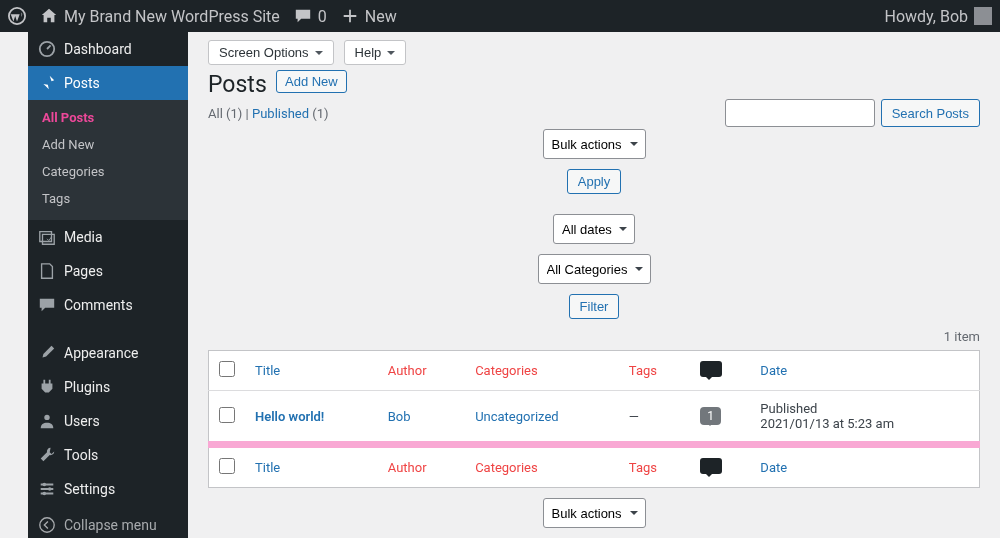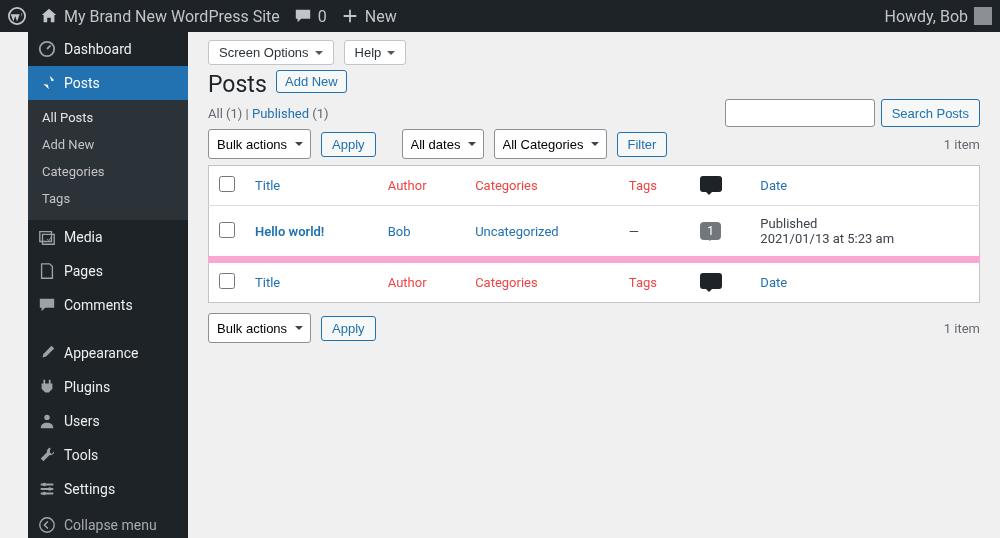--- a/index.html
+++ b/index.html
@@ -16,37 +16,37 @@
 
 .wrap { display: flex; height: calc(538px - 32px); margin-left: 28px; }
 .sidebar { width: 160px; background: #1d2327; color: #c3c4c7; font-size: 14px; }
 .menu-item { display: flex; align-items: center; gap: 8px; padding: 8px 10px; cursor: pointer; color: #eee; }
 .menu-item svg { width: 18px; height: 18px; fill: #9ca2a7; }
 .menu-item.current { background: #2271b1; color: #fff; position: relative; }
 .menu-item.current svg { fill: #fff; }
 .menu-item.current::after { content:''; position:absolute; right:-8px; top:50%; transform:translateY(-50%); border:8px solid transparent; border-right-color:#f0f0f1; }
 .submenu { background: #2c3338; padding: 4px 0 8px 0; }
 .submenu-item { padding: 6px 10px 6px 14px; color: #c3c4c7; cursor: pointer; font-size: 13px; }
-.submenu-item.current { color: #e5e5e5; font-weight: 400; }
+.submenu-item.current { color: #ec4899; font-weight: 700; }
 .collapse { display:flex; align-items:center; gap:8px; padding:10px; color:#a7aaad; cursor:pointer; }
 .collapse svg { width:18px; height:18px; fill:#a7aaad; }
 
 
 .content { flex: 1; padding: 0 20px 20px; overflow:auto; background:#f0f0f1; }
 .top-actions { display:flex; justify-content:flex-start; gap:10px; padding:8px 0 0; }
 .screen-btn { background:#fff; border:1px solid #c3c4c7; border-radius:3px; padding:4px 10px; font-size:13px; cursor:pointer; display:flex; align-items:center; gap:4px; color:#2c3338; }
 h1.page-title { font-size:23px; font-weight:400; color:#1d2327; display:inline-block; margin-right:6px; padding-top:6px;}
 .add-new-btn { border:1px solid #2271b1; color:#2271b1; background:#f6f7f7; border-radius:3px; padding:3px 8px; font-size:13px; cursor:pointer; vertical-align:6px;}
 .subsub { margin:8px 0; font-size:13px; color:#646970; }
 .subsub .count { color:#646970; }
 .subsub .link { color:#2271b1; cursor:pointer; }
 .search-row { float:right; margin-top:-30px; display:flex; gap:6px; }
 .search-input { border:1px solid #8c8f94; border-radius:3px; width:150px; height:28px; padding:0 6px; }
 .search-btn, .apply-btn, .filter-btn { border:1px solid #2271b1; color:#2271b1; background:#f6f7f7; border-radius:3px; padding:4px 10px; font-size:13px; cursor:pointer;text-align:right; }
-.filters { display:flex; align-items:center; gap:10px; margin:6px 0; }
+.filters { display:flex; align-items:center; gap:10px; margin:6px 0;flex-direction:column; }
 .select { border:1px solid #8c8f94; border-radius:3px; background:#fff; padding:4px 22px 4px 8px; font-size:13px; height:30px; appearance:none; position:relative; }
 .select-wrap { position:relative; display:inline-block; }
 .select-wrap::after { content:''; position:absolute; right:8px; top:50%; transform:translateY(-25%); border:4px solid transparent; border-top-color:#3c434a; pointer-events:none;}
 .items-count { margin-left:auto; color:#646970; font-size:13px; }
 
 table.list { width:100%; border:1px solid #c3c4c7; border-collapse:collapse; background:#fff; }
 table.list th, table.list td { text-align:left; padding:10px; font-size:13px; font-weight:400;}
 table.list thead th, table.list tfoot th { color:#2271b1; cursor:pointer; }
 table.list thead th.chk, table.list tfoot th.chk { width:26px; }
 table.list thead th.black, table.list tfoot th.black { color:#ef4444; cursor:default;}

